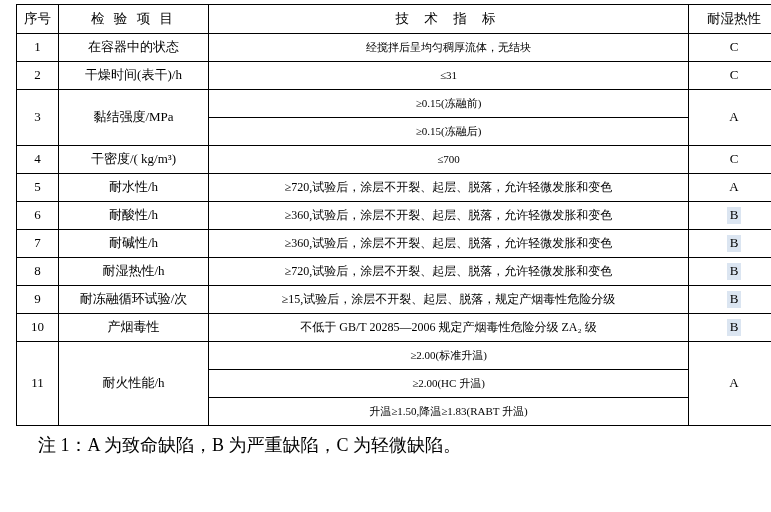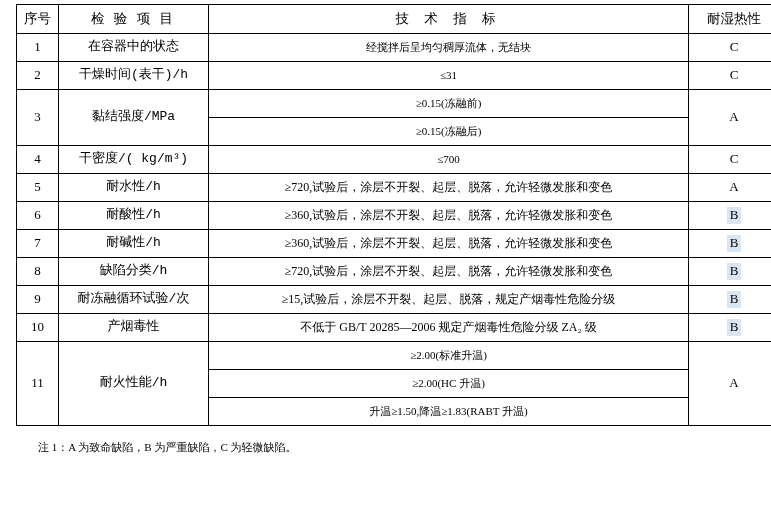--- a/index.html
+++ b/index.html
@@ -48,37 +48,36 @@
   .head-item { letter-spacing: 3px; }
   .head-spec { letter-spacing: 6px; }
 
   tbody td {
     height: 27px;
   }
   .cell-item {
     text-align: left;
     padding-left: 14px;
     font-size: 13px;
-    font-family: Liberation Mono, monospace;
   }
   .cell-spec {
     font-size: 11px;
   }
   .cell-spec.small {
     font-size: 12px;
   }
   .cell-no, .cell-class {
     font-size: 13px;
   }
   td.tall2 { height: 54px; }
   td.tall3 { height: 81px; }
 
   .notes {
-    margin: 13px 4px 0 4px;
-    font-size: 11px;
+    margin: 6px 4px 0 4px;
+    font-size: 18px;
     line-height: 1.55;
   }
   .notes div {
     padding-left: 34px;
   }
   .highlight-b {
     display: inline-block;
     background: #dbe5f1;
     padding: 0 3px;
   }
@@ -152,21 +151,21 @@
 
       <tr>
         <td class="cell-no">7</td>
         <td class="cell-item">耐碱性/h</td>
         <td class="cell-spec small">≥360,试验后，涂层不开裂、起层、脱落，允许轻微发胀和变色</td>
         <td class="cell-class"><span class="highlight-b">B</span></td>
       </tr>
 
       <tr>
         <td class="cell-no">8</td>
-        <td class="cell-item">缺陷分类/h</td>
+        <td class="cell-item">耐湿热性/h</td>
         <td class="cell-spec small">≥720,试验后，涂层不开裂、起层、脱落，允许轻微发胀和变色</td>
         <td class="cell-class"><span class="highlight-b">B</span></td>
       </tr>
 
       <tr>
         <td class="cell-no">9</td>
         <td class="cell-item">耐冻融循环试验/次</td>
         <td class="cell-spec small">≥15,试验后，涂层不开裂、起层、脱落，规定产烟毒性危险分级</td>
         <td class="cell-class"><span class="highlight-b">B</span></td>
       </tr>

